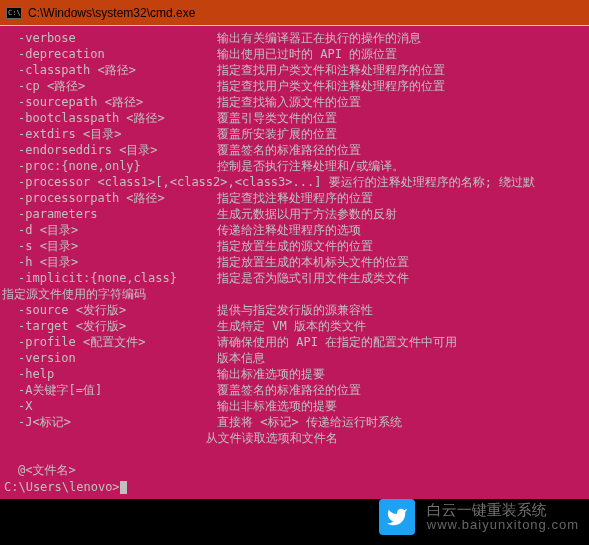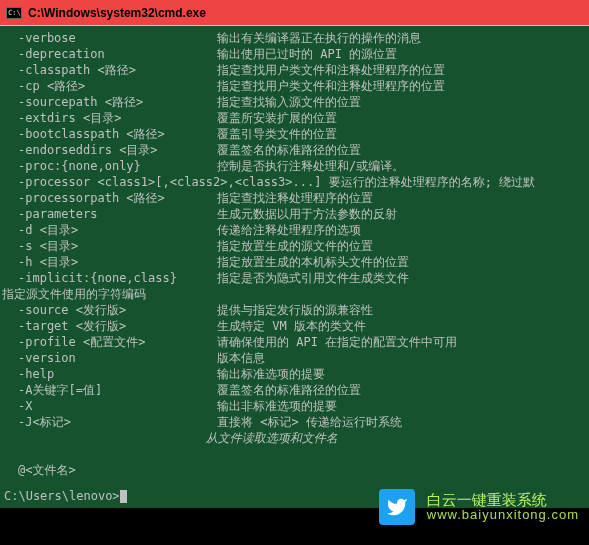--- a/index.html
+++ b/index.html
@@ -5,28 +5,27 @@
     * { margin: 0; padding: 0; box-sizing: border-box; }
     body {
       width: 589px;
       height: 545px;
       background: #000;
       font-family: Consolas, "Microsoft YaHei", monospace;
       overflow: hidden;
       position: relative;
     }
     .titlebar {
-      background: #ef4444;
+      background: #c2410c;
       height: 26px;
       display: flex;
       align-items: center;
       padding: 0 6px;
       gap: 6px;
       border-bottom: 1px solid #ccc;
-      font-weight: bold;
     }
     .titlebar-icon {
       width: 16px;
       height: 12px;
       background: #000;
       border: 1px solid #666;
       position: relative;
     }
     .titlebar-icon::before {
       content: "C:\\";
@@ -35,21 +34,21 @@
       font-size: 7px;
       top: 1px;
       left: 1px;
     }
     .titlebar-text {
       font-family: "Segoe UI", sans-serif;
       font-size: 12px;
       color: #000;
     }
     .terminal {
-      background: #14532d;
+      background: #be185d;
       padding: 4px 2px;
       color: #c0c0c0;
       font-size: 12px;
       line-height: 16px;
       white-space: nowrap;
     }
     .row {
       display: flex;
     }
     .opt {
@@ -57,38 +56,38 @@
       padding-left: 16px;
     }
     .opt-wide {
       padding-left: 16px;
       text-align: center;
     }
     .desc {
       flex: 1;
     }
     .prompt {
-      margin-top: 10px;
+      margin-top: 1px;
       padding-left: 2px;
     }
     .cursor {
       background: #c0c0c0;
       width: 7px;
       height: 13px;
       display: inline-block;
       vertical-align: text-bottom;
     }
     .watermark {
       position: absolute;
       right: 10px;
-      bottom: 20px;
+      bottom: 10px;
       display: flex;
       align-items: center;
       gap: 12px;
-      color: #bef264;
+      color: #737373;
       font-family: "Microsoft YaHei", sans-serif;
     }
     .wm-icon {
       width: 36px;
       height: 36px;
       background: #1da1f2;
       border-radius: 4px;
       display: flex;
       align-items: center;
       justify-content: center;
@@ -122,28 +121,28 @@
       </div>
       <div class="row">
         <span class="opt">-cp &lt;路径&gt;</span>
         <span class="desc">指定查找用户类文件和注释处理程序的位置</span>
       </div>
       <div class="row">
         <span class="opt">-sourcepath &lt;路径&gt;</span>
         <span class="desc">指定查找输入源文件的位置</span>
       </div>
       <div class="row">
+        <span class="opt">-bootclasspath &lt;路径&gt;</span>
+        <span class="desc">覆盖引导类文件的位置</span>
+      </div>
+      <div class="row">
         <span class="opt">-extdirs &lt;目录&gt;</span>
         <span class="desc">覆盖所安装扩展的位置</span>
       </div>
       <div class="row">
-        <span class="opt">-bootclasspath &lt;路径&gt;</span>
-        <span class="desc">覆盖引导类文件的位置</span>
-      </div>
-      <div class="row">
         <span class="opt">-endorseddirs &lt;目录&gt;</span>
         <span class="desc">覆盖签名的标准路径的位置</span>
       </div>
       <div class="row">
         <span class="opt">-proc:{none,only}</span>
         <span class="desc">控制是否执行注释处理和/或编译。</span>
       </div>
       <div class="row">
         <span class="opt-wide">-processor &lt;class1&gt;[,&lt;class2&gt;,&lt;class3&gt;...] 要运行的注释处理程序的名称; 绕过默</span>
       </div>
@@ -201,21 +200,21 @@
       <div class="row">
         <span class="opt">-X</span>
         <span class="desc">输出非标准选项的提要</span>
       </div>
       <div class="row">
         <span class="opt">-J&lt;标记&gt;</span>
         <span class="desc">直接将 &lt;标记&gt; 传递给运行时系统</span>
       </div>
       <div class="row">
         <span class="opt" style="width: auto; padding-right: 0px; margin-top: 32px;">@&lt;文件名&gt;</span>
-        <span class="desc" style="padding-left: 130px; font-style: italic;">从文件读取选项和文件名</span>
+        <span class="desc" style="padding-left: 130px;">从文件读取选项和文件名</span>
       </div>
     </div>
   <div class="prompt">
     <span>C:\Users\lenovo&gt;</span><span class="cursor"></span>
   </div>
 </div>
 
 <div class="watermark">
   <div class="wm-icon">
     <svg viewBox="0 0 24 24">

